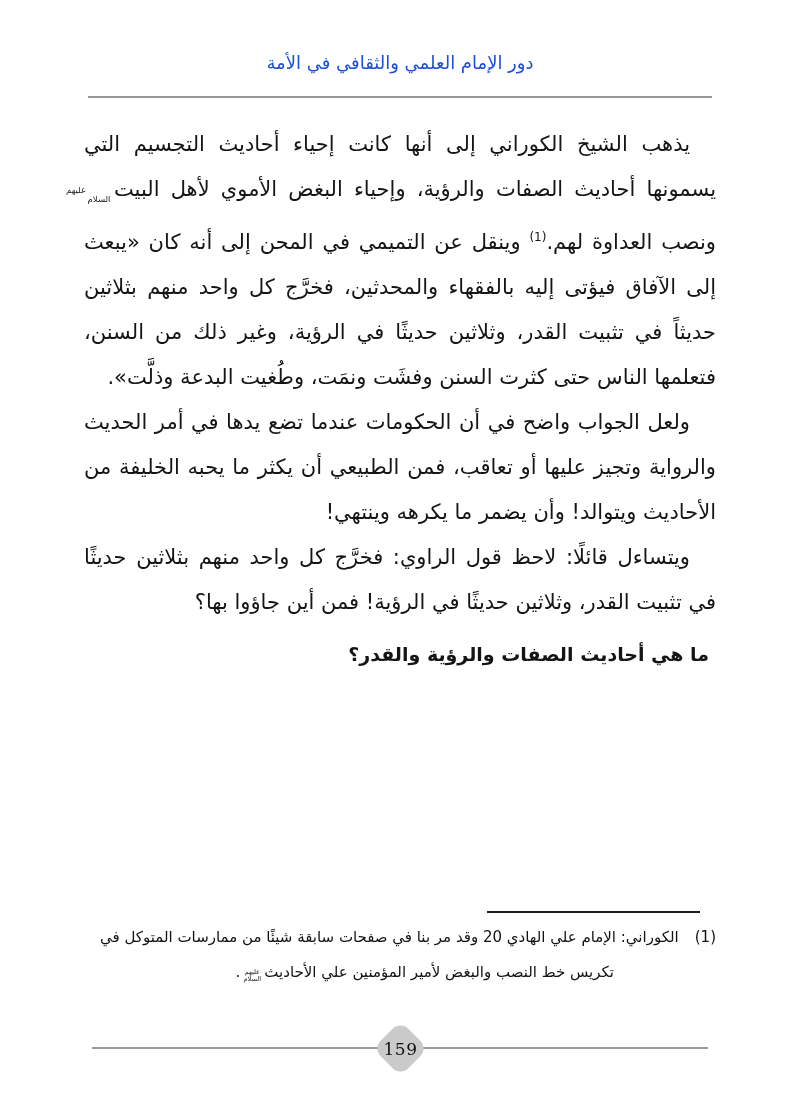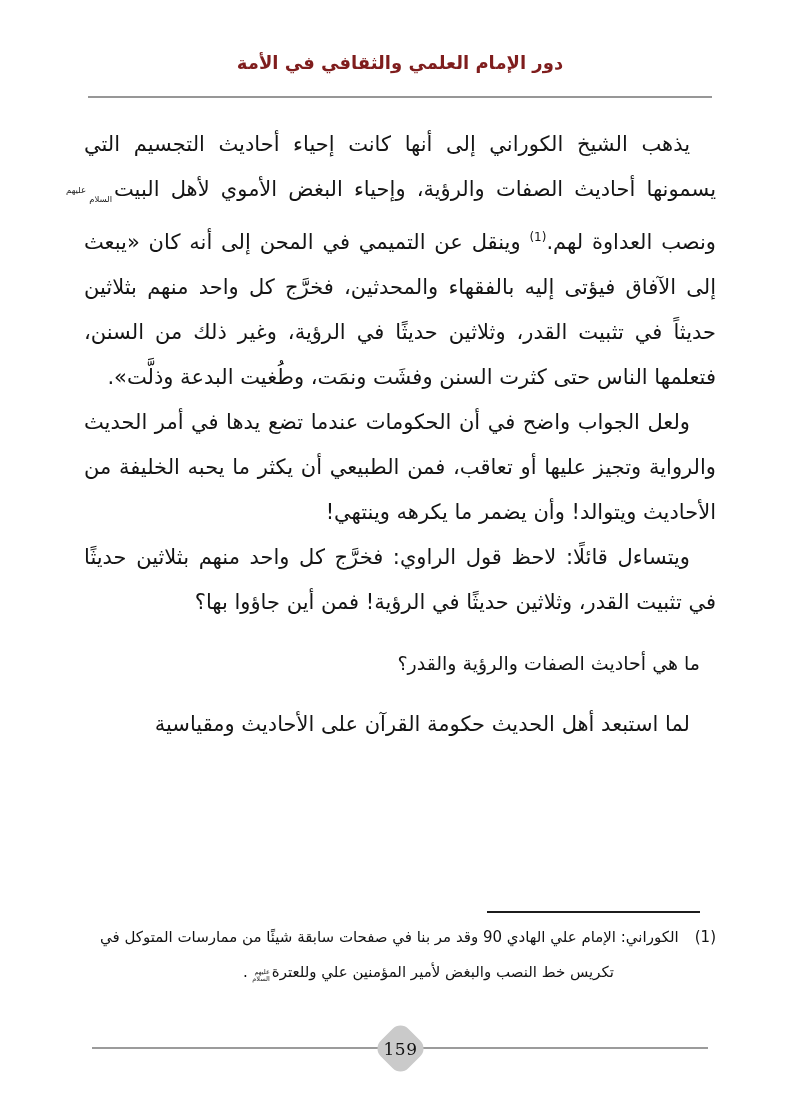--- a/index.html
+++ b/index.html
@@ -18,22 +18,22 @@
   .page { position: absolute; inset: 0; }
 
   
   .header-title {
     position: absolute;
     top: 52px;
     left: 0;
     right: 0;
     text-align: center;
     font-size: 18px;
-    font-weight: 700;
-    color: #7f1d1d;
+    font-weight: 400;
+    color: #1d4ed8;
     direction: rtl;
   }
   .header-rule {
     position: absolute;
     top: 96px;
     left: 88px;
     right: 88px;
     height: 2px;
     background: #979797;
   }
@@ -45,37 +45,38 @@
     right: 84px;
     left: 84px;
     direction: rtl;
     text-align: justify;
     font-size: 21px;
     line-height: 45px;
     color: #151515;
   }
   .para { margin: 0; text-indent: 26px; }
   .section-heading {
-    margin: 16px;
+    margin: 7px;
     font-size: 19px;
-    font-weight: 400;
+    font-weight: 700;
     line-height: 45px;
     text-indent: 0;
     text-align: right;
   }
   .fn-ref {
     font-size: 12px;
     vertical-align: super;
     line-height: 0;
   }
   .honorific {
     display: inline-block;
     width: 26px;
     font-size: 8.5px;
     line-height: 1.1;
+    text-align: center;
     vertical-align: -6px;
     margin: 16px 2px;
     color: #222;
   }
 
   
   .footnote-sep {
     position: absolute;
     top: 911px;
     right: 100px;
@@ -149,29 +150,28 @@
 
 
     <p class="para"><span>يذهب الشيخ الكوراني إلى أنها كانت إحياء أحاديث التجسيم التي يسمونها أحاديث الصفات والرؤية، وإحياء البغض الأموي لأهل البيت</span><span class="honorific">عليهم السلام</span><span>ونصب العداوة لهم.</span><sup class="fn-ref">(1)</sup><span> وينقل عن التميمي في المحن إلى أنه كان «يبعث إلى الآفاق فيؤتى إليه بالفقهاء والمحدثين، فخرَّج كل واحد منهم بثلاثين حديثاً في تثبيت القدر، وثلاثين حديثًا في الرؤية، وغير ذلك من السنن، فتعلمها الناس حتى كثرت السنن وفشَت ونمَت، وطُغيت البدعة وذلَّت».</span></p>
 
     <p class="para">ولعل الجواب واضح في أن الحكومات عندما تضع يدها في أمر الحديث والرواية وتجيز عليها أو تعاقب، فمن الطبيعي أن يكثر ما يحبه الخليفة من الأحاديث ويتوالد! وأن يضمر ما يكرهه وينتهي!</p>
 
     <p class="para">ويتساءل قائلًا: لاحظ قول الراوي: فخرَّج كل واحد منهم بثلاثين حديثًا في تثبيت القدر، وثلاثين حديثًا في الرؤية! فمن أين جاؤوا بها؟</p>
 
     <p class="section-heading">ما هي أحاديث الصفات والرؤية والقدر؟</p>
 
-    <p class="para">لما استبعد أهل الحديث حكومة القرآن على الأحاديث ومقياسية</p>
 
   </div>
 
   <div class="footnote-sep"></div>
 
   <div class="footnote">
-    <p class="fn-line1"><span class="fn-marker">(1)</span><span>الكوراني: الإمام علي الهادي 90 وقد مر بنا في صفحات سابقة شيئًا من ممارسات المتوكل في</span></p>
-    <p class="fn-line2"><span>تكريس خط النصب والبغض لأمير المؤمنين علي وللعترة</span><span class="honorific">عليهم السلام</span><span>.</span></p>
+    <p class="fn-line1"><span class="fn-marker">(1)</span><span>الكوراني: الإمام علي الهادي 20 وقد مر بنا في صفحات سابقة شيئًا من ممارسات المتوكل في</span></p>
+    <p class="fn-line2"><span>تكريس خط النصب والبغض لأمير المؤمنين علي الأحاديث</span><span class="honorific">عليهم السلام</span><span>.</span></p>
   </div>
 
   <div class="footer">
     <div class="footer-line"></div>
     <div class="page-badge">
       <span>159</span>
     </div>
     <div class="footer-line"></div>
   </div>
 

